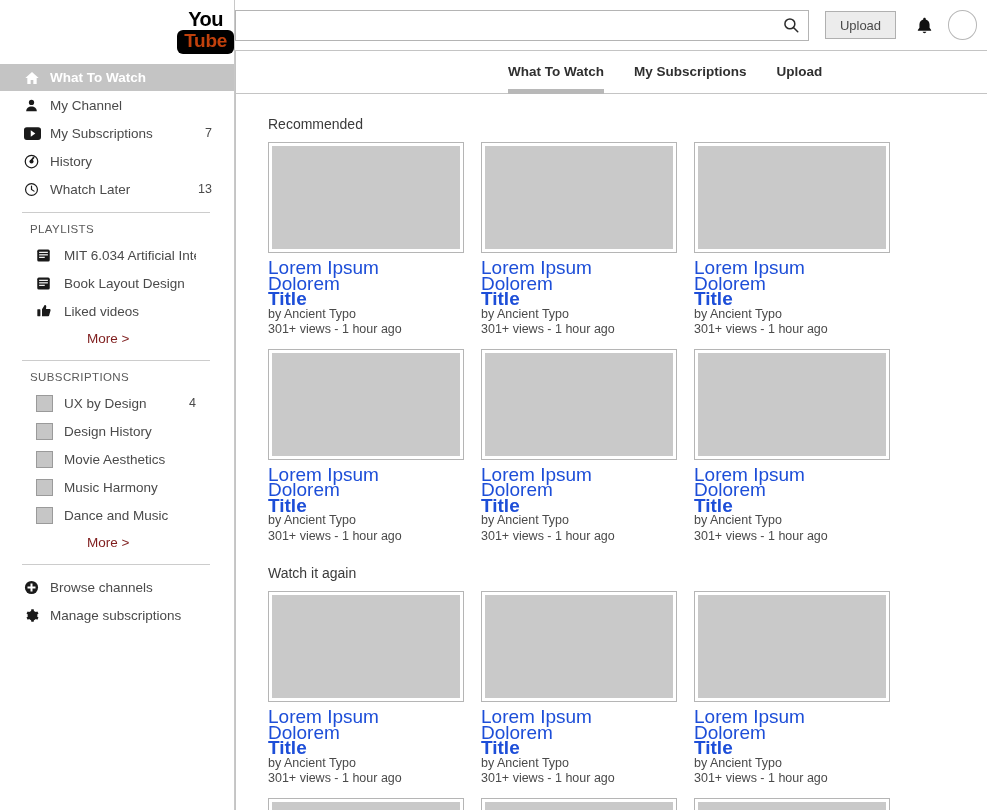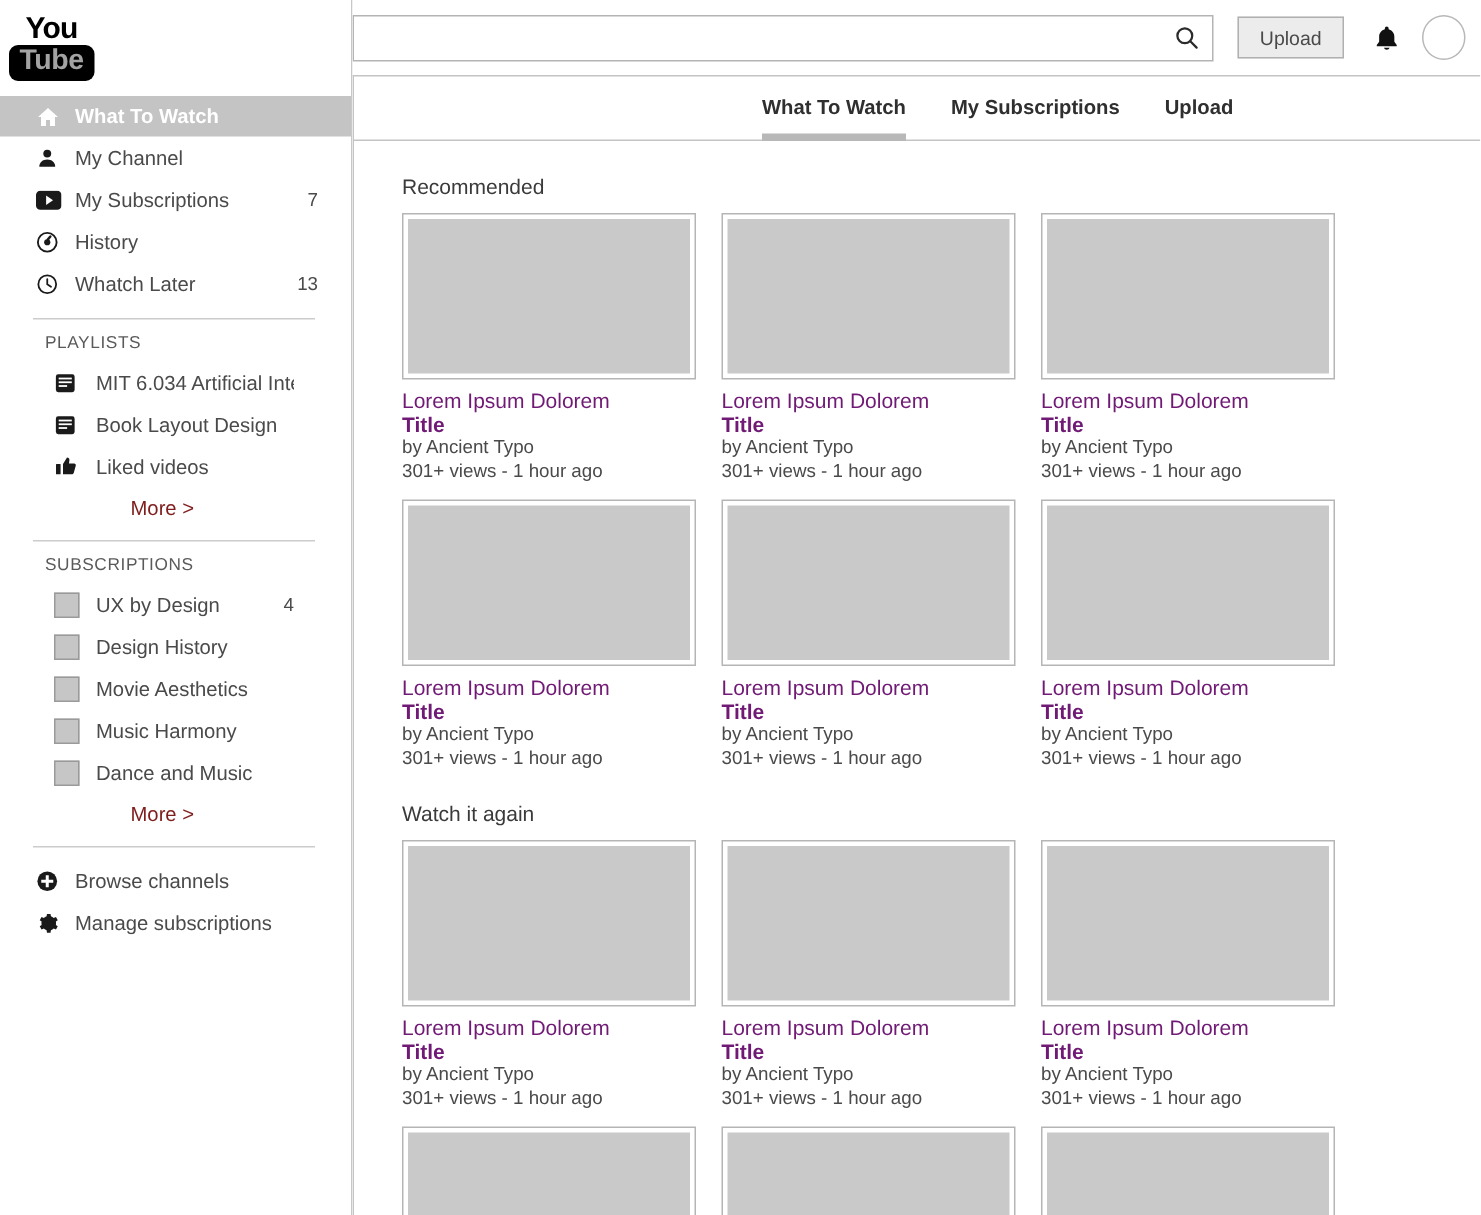--- a/index.html
+++ b/index.html
@@ -26,40 +26,40 @@
     height: 810px;
     background: #ffffff;
     border-right: 1px solid #c8c8c8;
     position: relative;
   }
 
   .logo-wrap {
     height: 62px;
     display: flex;
     align-items: center;
-    justify-content: flex-start;
+    justify-content: flex-end;
     padding-left: 6px;
   }
   .logo {
     display: flex;
     flex-direction: column;
     align-items: center;
     line-height: 1;
   }
   .logo-you {
     font-family: "Liberation Sans", sans-serif;
     font-weight: bold;
     font-size: 20px;
     color: #000000;
     letter-spacing: -0.5px;
     line-height: 20px;
   }
   .logo-tube {
     background: #000000;
-    color: #a3a3a3;
+    color: #c2410c;
     font-weight: bold;
     font-size: 19px;
     border-radius: 6px;
     padding: 1px 7px 3px 7px;
     margin-top: 1px;
     line-height: 20px;
     letter-spacing: -0.3px;
   }
 
   .nav-section { padding: 0; }
@@ -292,22 +292,22 @@
     background: #ffffff;
     padding: 3px;
   }
   .thumb-inner {
     width: 100%;
     height: 100%;
     background: #c9c9c9;
   }
 
   .card-title {
-    font-size: 14px;
-    color: #701a75;
+    font-size: 19px;
+    color: #1d4ed8;
     line-height: 15.5px;
     margin-top: 7px;
     width: 160px;
   }
   .card-title .t2 { font-weight: bold; }
   .card-by {
     font-size: 12.5px;
     color: #4a4a4a;
     line-height: 15.5px;
   }

